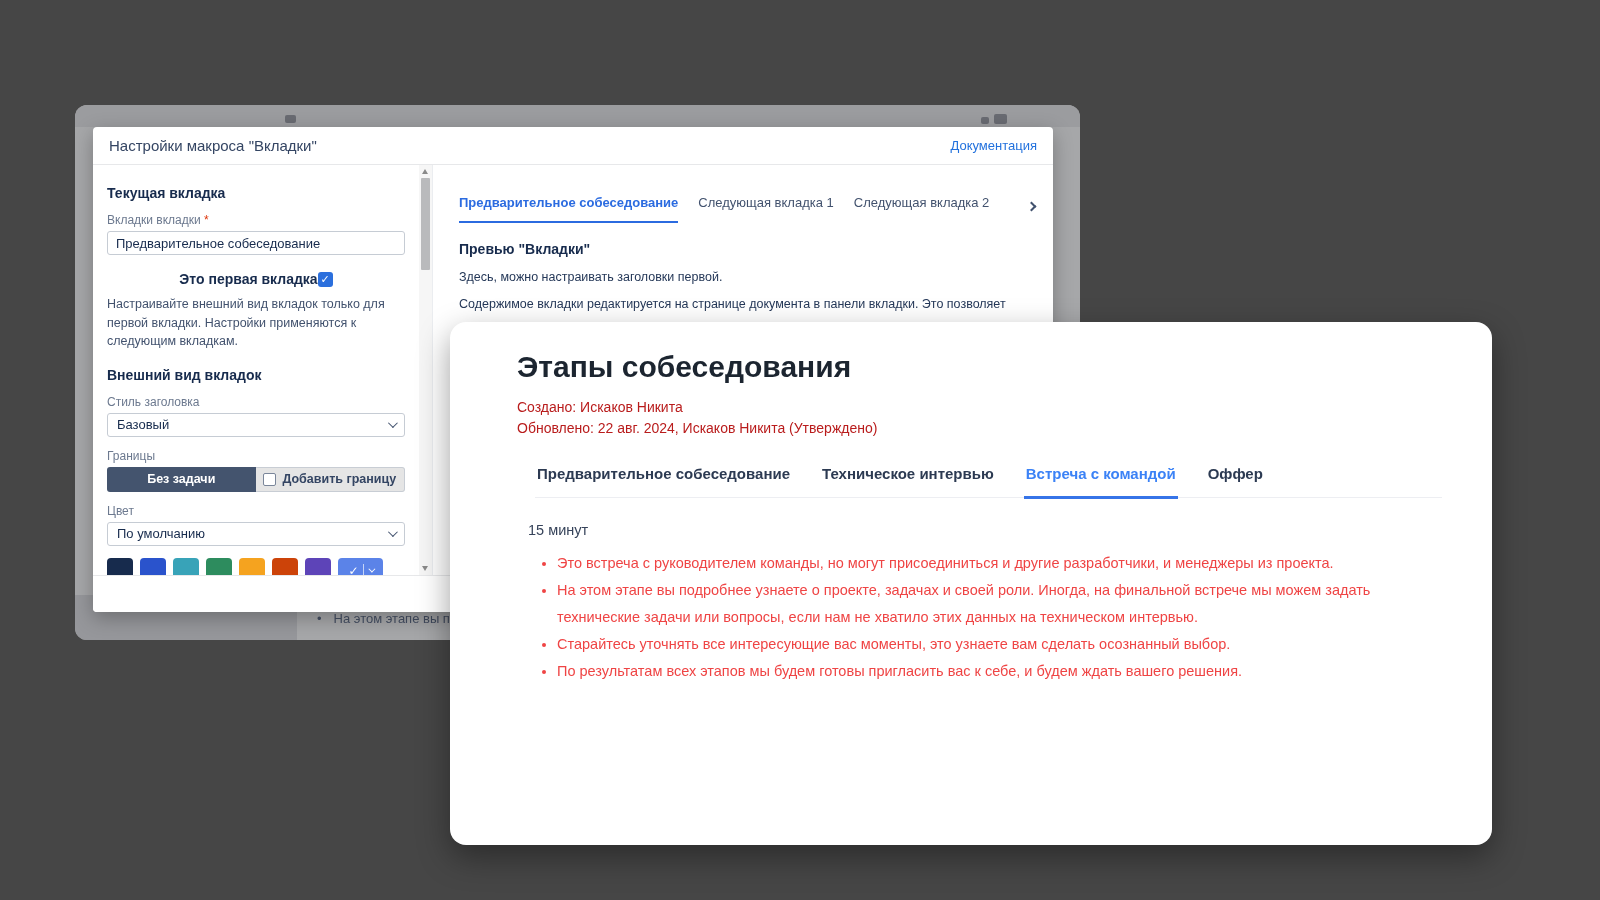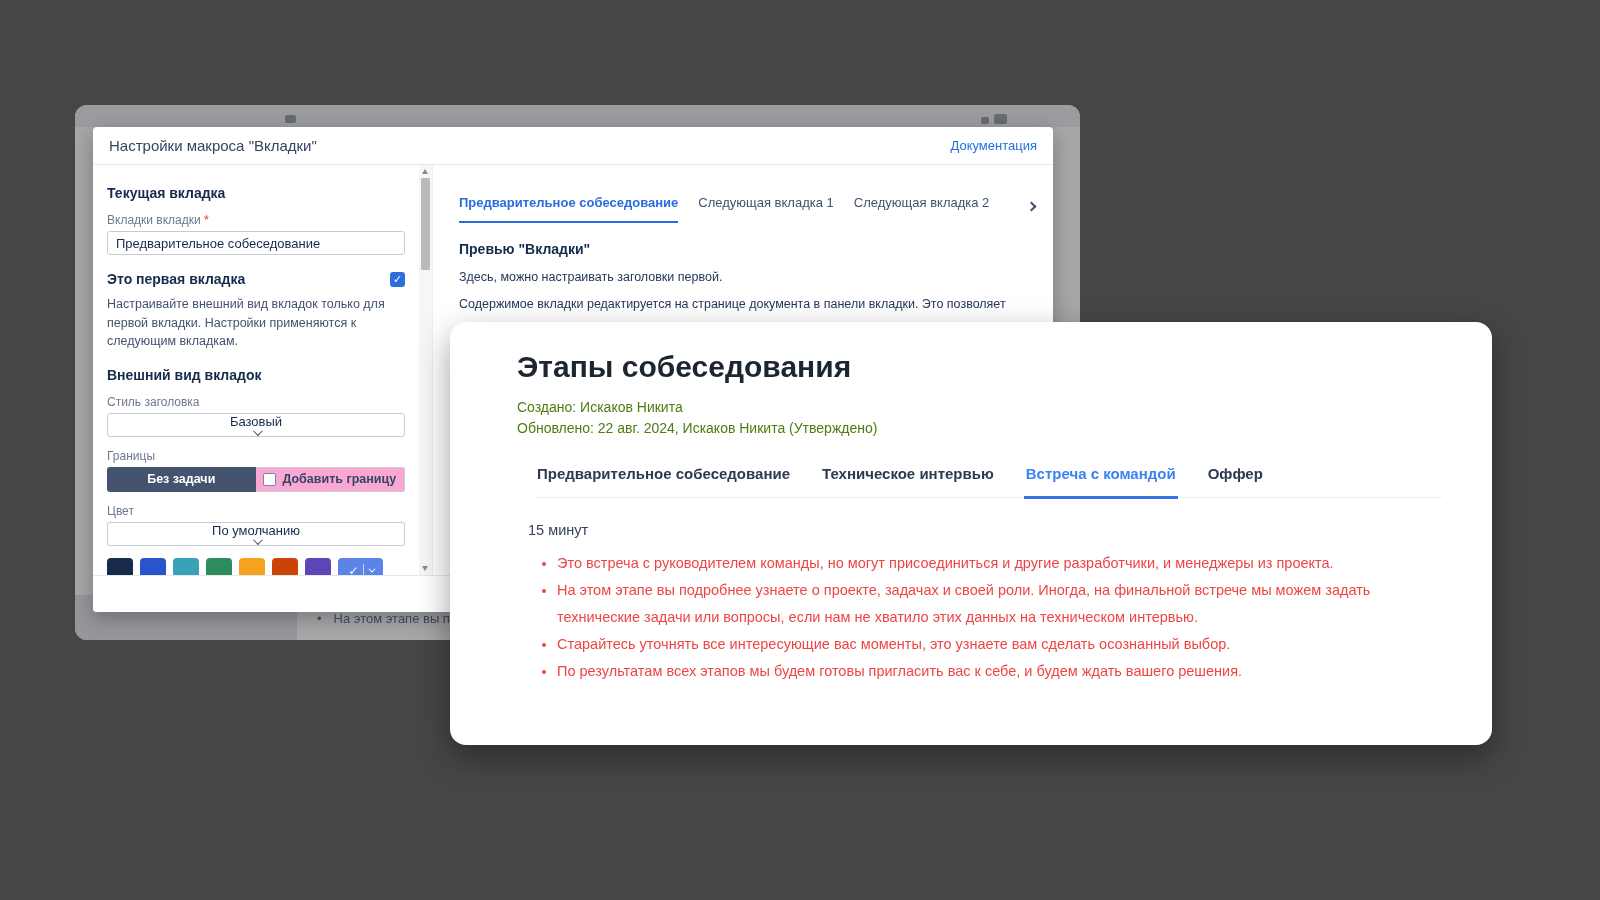--- a/index.html
+++ b/index.html
@@ -51,44 +51,44 @@
   
   .panel { width:326px; padding:20px 14px 0 14px; overflow:hidden; flex:none; }
   .sec-heading { font-size:14px; font-weight:bold; color:#172b4d; }
   .fld-label { font-size:12px; color:#6c798f; margin-top:12px; }
   .fld-label .req { color:#de350b; }
   .text-input {
     margin-top:4px; width:100%; height:24px; border:1px solid #c6ccd4; border-radius:3px;
     padding:0 8px; font-size:13px; color:#172b4d; font-family:"Liberation Sans",sans-serif;
     background:#fff; outline:none;
   }
-  .row-between { display:flex; align-items:center; justify-content:space-between; } .mt8 { margin-top:8px; } .mt16 { margin-top:16px; }
+  .row-between { display:flex; align-items:center; justify-content:center; } .mt8 { margin-top:8px; } .mt16 { margin-top:16px; }
   .checkbox-on {
     width:15px; height:15px; background:#2b6fdd; border-radius:3px;
     display:flex; align-items:center; justify-content:center;
     color:#fff; font-size:11px; font-family:"DejaVu Sans", sans-serif; cursor:pointer;
   }
   .help { font-size:12.5px; color:#42526e; line-height:18.5px; }
   .selectbox {
     margin-top:4px; height:24px; border:1px solid #c6ccd4; border-radius:3px;
     display:flex; align-items:center; justify-content:space-between; padding:0 9px;
-    font-size:13px; color:#172b4d; cursor:pointer; background:#fff;flex-direction:column;
+    font-size:13px; color:#172b4d; cursor:pointer; background:#fff;
   }
   .chev-down {
     width:7px; height:7px; border-right:1.5px solid #42526e; border-bottom:1.5px solid #42526e;
     transform:rotate(45deg) translateY(-2px); flex:none;
   }
   .segmented { margin-top:4px; display:flex; height:25px; }
   .seg-left {
     flex:1; background:#44546e; color:#fff; font-size:12.5px; font-weight:bold;
     display:flex; align-items:center; justify-content:center;
     border-radius:3px 0 0 3px; cursor:pointer;
   }
   .seg-right {
-    flex:1; background:#f9a8d4; border:1px solid #c8cdd4; border-left:none;
+    flex:1; background:#e5e5e5; border:1px solid #c8cdd4; border-left:none;
     color:#344563; font-size:12.5px; font-weight:600;
     display:flex; align-items:center; justify-content:center; gap:6px;
     border-radius:0 3px 3px 0; cursor:pointer;
   }
   .checkbox-off {
     width:13px; height:13px; background:#fff; border:1px solid #7a869a; border-radius:2px;
     cursor:pointer; flex:none;
   }
   .swatches { margin-top:12px; display:flex; gap:7px; align-items:center; }
   .swatch { width:26px; height:26px; border-radius:4px; cursor:pointer; }
@@ -116,27 +116,27 @@
   .pv-chevron { position:absolute; right:14px; top:34px; cursor:pointer; padding:4px; }
   .chev-right {
     width:7px; height:7px; border-right:2px solid #42526e; border-top:2px solid #42526e;
     transform:rotate(45deg); display:block;
   }
   .pv-heading { margin-top:18px; font-size:14px; font-weight:bold; color:#172b4d; }
   .pv-par { margin-top:13px; font-size:12.5px; color:#253858; white-space:nowrap; overflow:hidden; }
 
   
   .front-window {
-    position:absolute; left:450px; top:322px; width:1042px; height:423px;
+    position:absolute; left:450px; top:322px; width:1042px; height:523px;
     background:#fff; border-radius:16px;
     box-shadow:0 12px 32px rgba(0,0,0,.38);
     padding:28px 50px 0 67px; overflow:hidden;
   }
   .fw-title { font-size:30px; font-weight:700; color:#1c2530; }
-  .fw-meta { margin-top:13px; font-size:14px; color:#4d7c0f; line-height:21px; }
+  .fw-meta { margin-top:13px; font-size:14px; color:#b91c1c; line-height:21px; }
   .fw-tabs {
     margin-top:26px; margin-left:18px; display:flex; gap:28px;
     border-bottom:1px solid #edeef2;
   }
   .fw-tab {
     font-size:15px; font-weight:600; color:#2c3a52; padding:0 2px 14px 2px;
     border-bottom:3px solid transparent; margin-bottom:-2px; white-space:nowrap; cursor:pointer;
   }
   .fw-tab.active { color:#3b82f6; border-bottom-color:#3674e8; }
   .fw-body { margin-left:11px; max-width:900px; }

